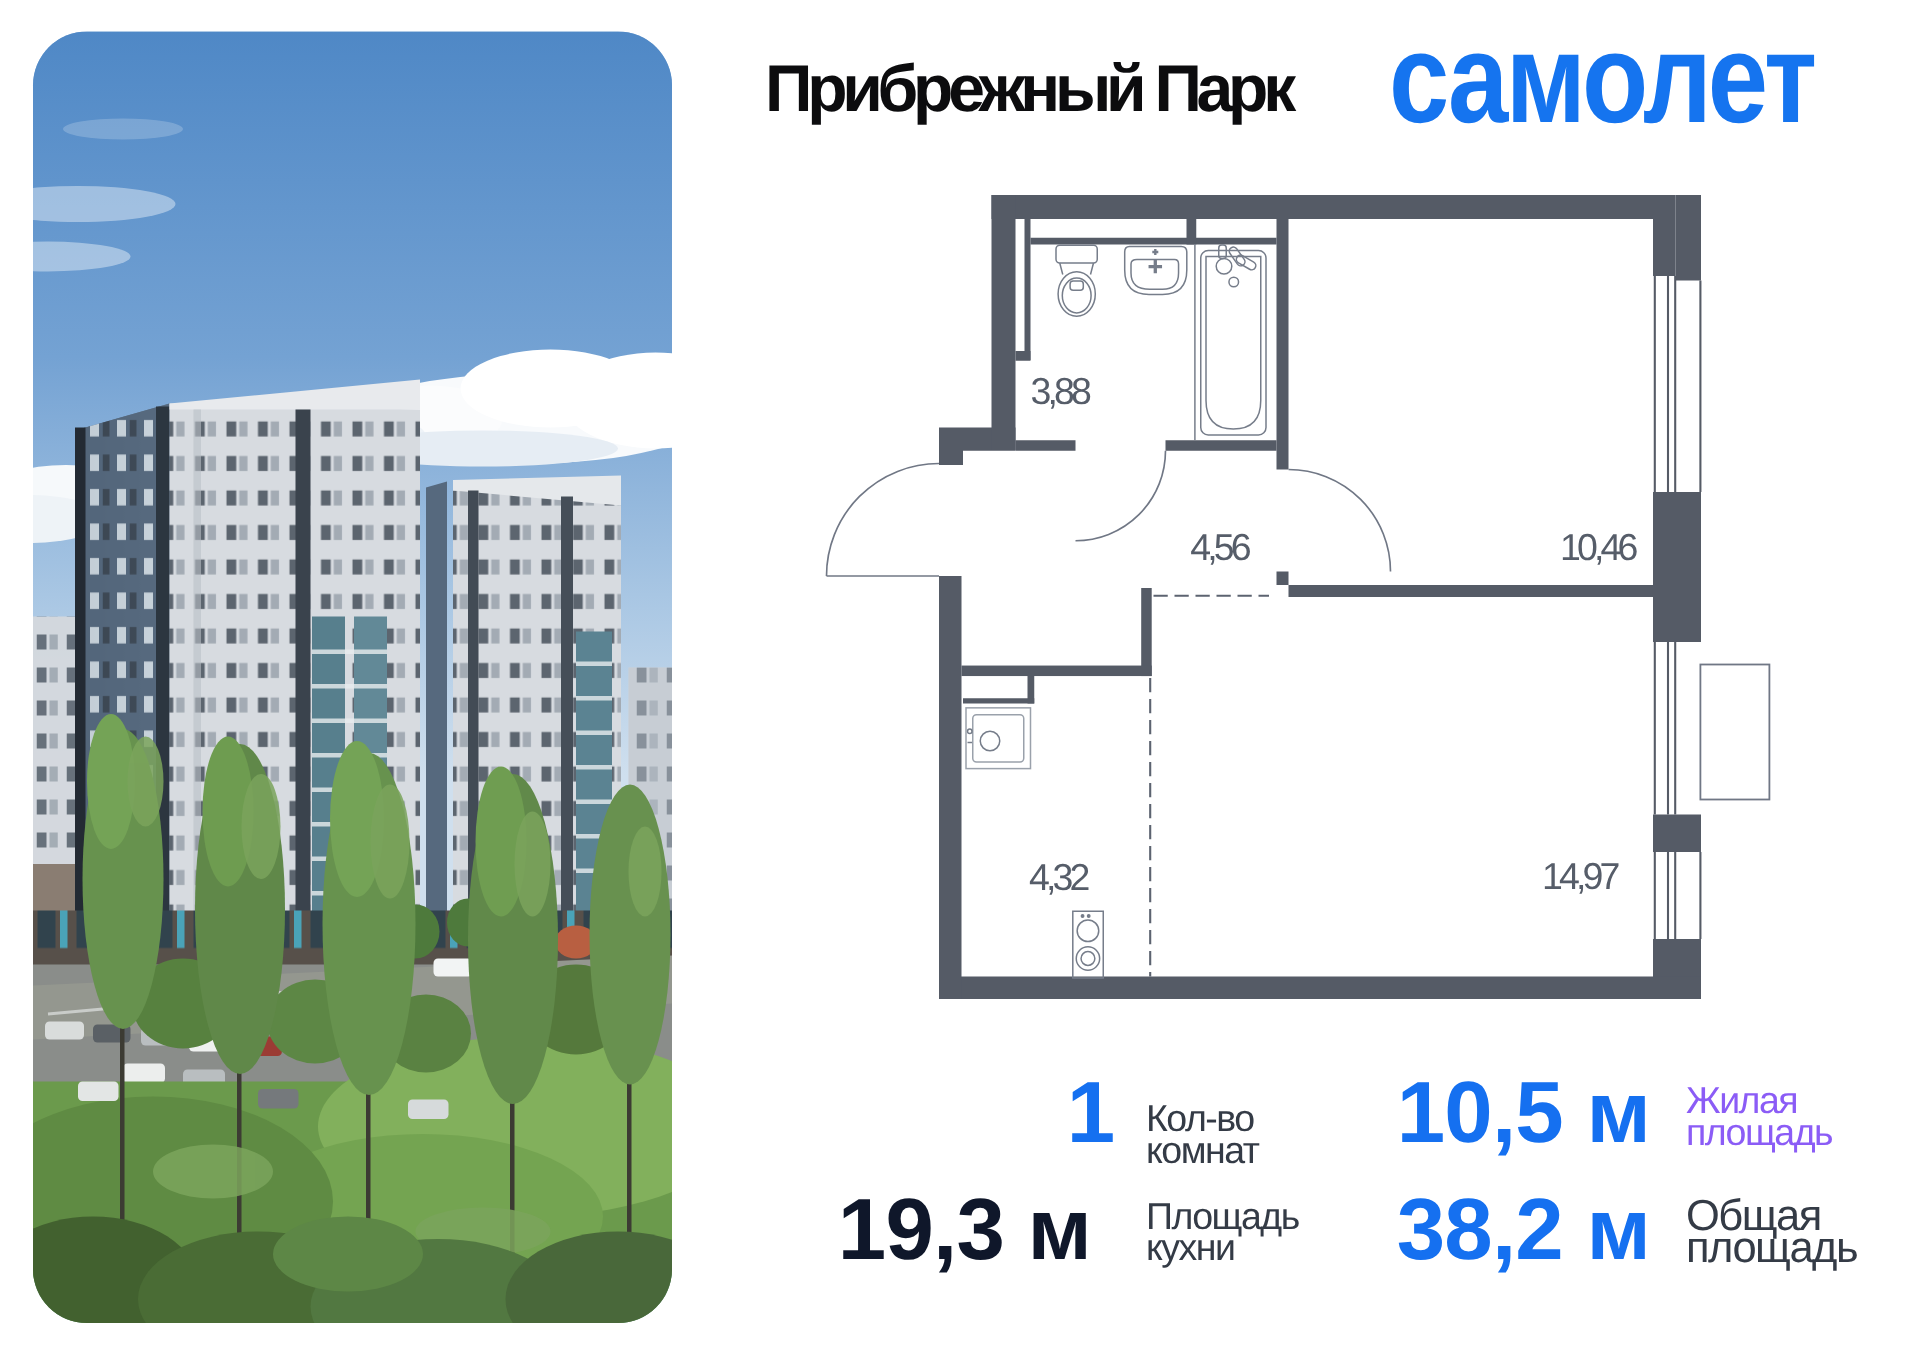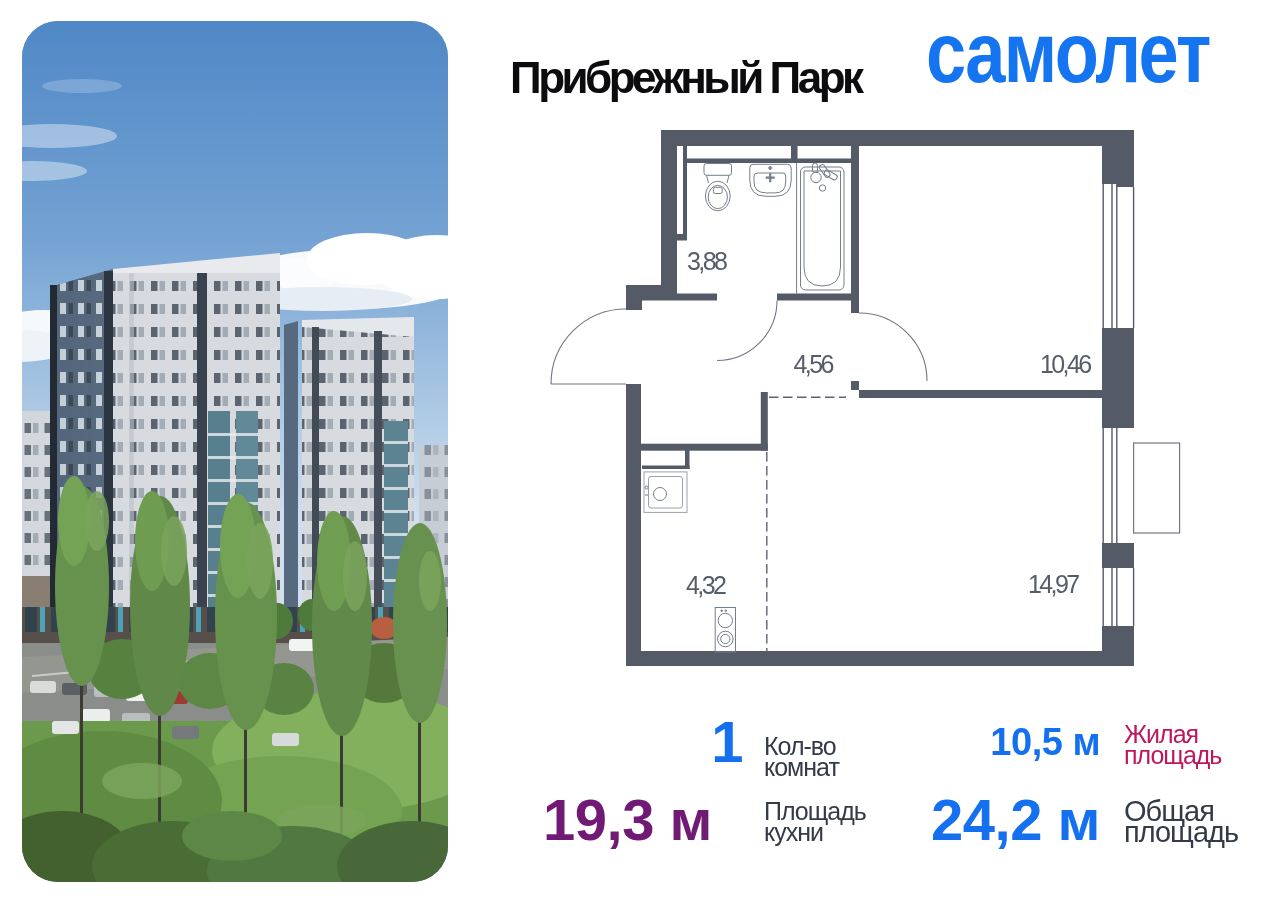--- a/index.html
+++ b/index.html
@@ -2,21 +2,21 @@
 <html><head>
 <meta charset="utf-8">
 <style>
   html,body{margin:0;padding:0;background:#ffffff;width:1280px;height:905px;overflow:hidden;}
   body{font-family:"Liberation Sans", sans-serif;position:relative;}
   .abs{position:absolute;}
 </style>
 </head>
 <body>
 
-<div class="abs" style="left:510px;top:37.7px;font-size:44px;font-weight:bold;color:#0c0c0e;letter-spacing:-3.5px;line-height:44px;margin-top:18px;">Прибрежный Парк</div>
+<div class="abs" style="left:510px;top:37.7px;font-size:44px;font-weight:bold;color:#0c0c0e;letter-spacing:-3.5px;line-height:44px;">Прибрежный Парк</div>
 
 <div class="abs" style="left:926px;top:10px;font-size:85px;line-height:85px;font-weight:bold;color:#1574ef;letter-spacing:-2px;transform:scaleX(0.85);transform-origin:left top;white-space:nowrap;">самолет</div>
 
 <div class="abs" style="left:22px;top:21px;width:426px;height:861px;border-radius:36px;overflow:hidden;background:#7da7d5;">
 <svg width="426" height="861" viewBox="0 0 426 861">
   <defs>
     <linearGradient id="sky" x1="0" y1="0" x2="0" y2="1">
       <stop offset="0" stop-color="#4f88c6"></stop>
       <stop offset="0.35" stop-color="#74a2d3"></stop>
       <stop offset="0.62" stop-color="#abc8e4"></stop>
@@ -388,23 +388,23 @@
     <text x="686" y="593.5">4,32</text>
 
     <text x="1028" y="592.9">14,97</text>
   </g>
 </svg>
 
 <div class="abs" style="left:543px;top:713.4px;width:200px;text-align:right;font-size:58px;line-height:58px;font-weight:bold;color:#1570f0;letter-spacing:-0.5px;">1</div>
 
 <div class="abs" style="left:764px;top:723.8px;font-size:25px;line-height:21px;color:#343b46;letter-spacing:-1px;margin-top:12px;">Кол-во<br>комнат</div>
 
-<div class="abs" style="left:900px;top:713.4px;width:200px;text-align:right;font-size:38px;line-height:58px;font-weight:bold;color:#1570f0;letter-spacing:-0.5px;">10,5 м</div>
-
-<div class="abs" style="left:1124px;top:723.8px;font-size:25px;line-height:21px;color:#be185d;letter-spacing:-1px;">Жилая<br>площадь</div>
-
-<div class="abs" style="left:543px;top:791.4px;width:200px;text-align:left;font-size:58px;line-height:58px;font-weight:bold;color:#701a75;letter-spacing:-0.5px;">19,3 м</div>
+<div class="abs" style="left:900px;top:713.4px;width:200px;text-align:right;font-size:58px;line-height:58px;font-weight:bold;color:#1570f0;letter-spacing:-0.5px;">10,5 м</div>
+
+<div class="abs" style="left:1124px;top:723.8px;font-size:25px;line-height:21px;color:#8b5cf6;letter-spacing:-1px;">Жилая<br>площадь</div>
+
+<div class="abs" style="left:543px;top:791.4px;width:200px;text-align:center;font-size:58px;line-height:58px;font-weight:bold;color:#0f172a;letter-spacing:-0.5px;">19,3 м</div>
 
 <div class="abs" style="left:764px;top:801.3px;font-size:25px;line-height:21px;color:#343b46;letter-spacing:-1px;">Площадь<br>кухни</div>
 
-<div class="abs" style="left:900px;top:791.4px;width:200px;text-align:right;font-size:58px;line-height:58px;font-weight:bold;color:#1570f0;letter-spacing:-0.5px;">24,2 м</div>
+<div class="abs" style="left:900px;top:791.4px;width:200px;text-align:right;font-size:58px;line-height:58px;font-weight:bold;color:#1570f0;letter-spacing:-0.5px;">38,2 м</div>
 
 <div class="abs" style="left:1124px;top:801.3px;font-size:29px;line-height:21px;color:#343b46;letter-spacing:-1px;">Общая<br>площадь</div>
 
 </body></html>

